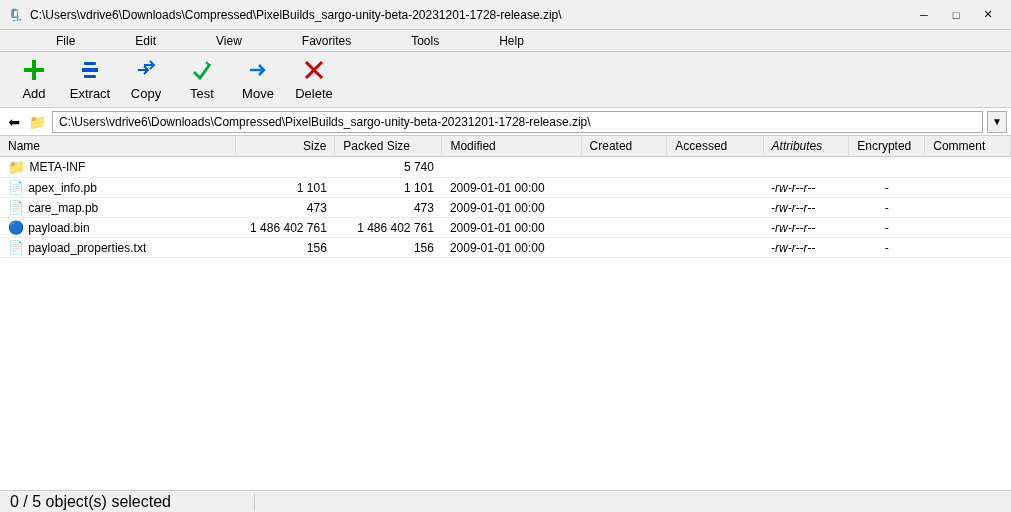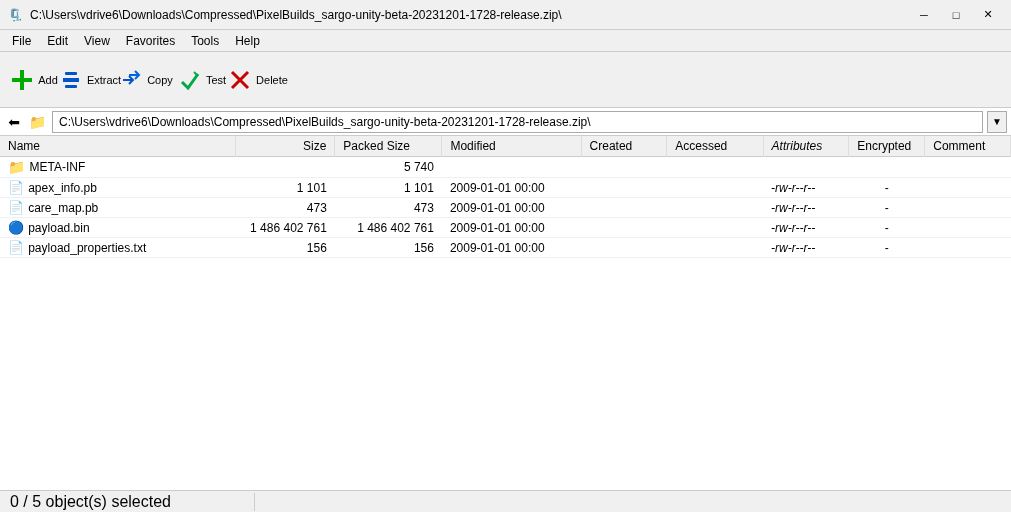--- a/index.html
+++ b/index.html
@@ -59,43 +59,44 @@
       height: 22px;
       display: flex;
       align-items: center;
       padding: 0 4px;
       border-bottom: 1px solid #ccc;
     }
     .menu-item {
       padding: 2px 8px;
       cursor: pointer;
       font-size: 12px;
+      margin-left: 44px;
     }
 
     
     .toolbar {
       background: #f0f0f0;
       height: 56px;
       display: flex;
       align-items: center;
       padding: 4px 8px;
       border-bottom: 1px solid #ccc;
       gap: 4px;
     }
     .tool-btn {
       display: flex;
-      flex-direction: row;
+      flex-direction: column;
       align-items: center;
       justify-content: center;
       width: 52px;
       height: 48px;
       border: none;
       background: transparent;
       cursor: pointer;
-      font-size: 11px;
+      font-size: 13px;
       gap: 4px;
       border-radius: 2px;
     }
     .tool-icon {
       width: 24px;
       height: 24px;
       display: flex;
       align-items: center;
       justify-content: center;
       font-size: 18px;
@@ -258,20 +259,28 @@
     <span>Copy</span>
   </button>
   <button class="tool-btn">
     <span class="tool-icon">
       <svg width="24" height="24" viewBox="0 0 24 24">
         <path d="M4 14 L10 20 L20 6" stroke="#00aa44" stroke-width="3" fill="none"></path>
         <path d="M16 4 L20 8" stroke="#00aa44" stroke-width="2" fill="none"></path>
       </svg>
     </span>
     <span>Test</span>
+  </button>
+  <button class="tool-btn">
+    <span class="tool-icon">
+      <svg width="24" height="24" viewBox="0 0 24 24">
+        <path d="M4 12 L18 12 M13 7 L18 12 L13 17" stroke="#0077dd" stroke-width="2.5" fill="none"></path>
+      </svg>
+    </span>
+    <span>Move</span>
   </button>
   <button class="tool-btn">
     <span class="tool-icon">
       <svg width="24" height="24" viewBox="0 0 24 24">
         <line x1="4" y1="4" x2="20" y2="20" stroke="#cc0000" stroke-width="3"></line>
         <line x1="20" y1="4" x2="4" y2="20" stroke="#cc0000" stroke-width="3"></line>
       </svg>
     </span>
     <span>Delete</span>
   </button>

